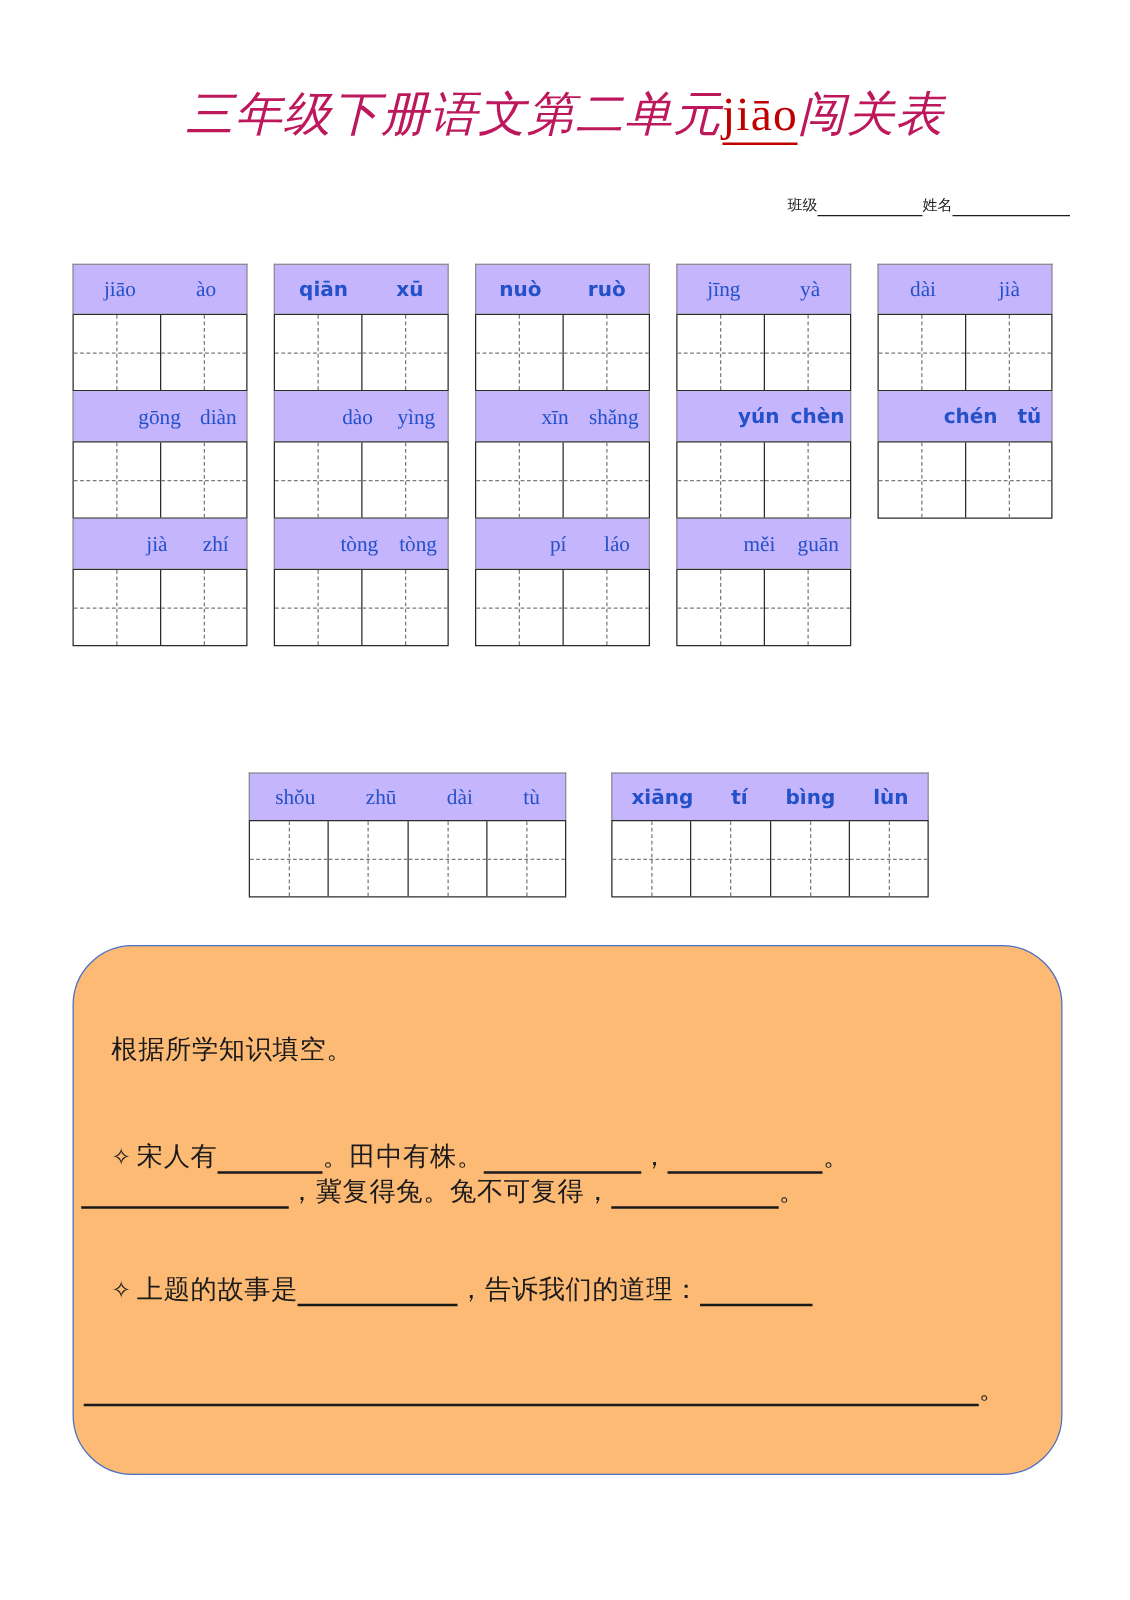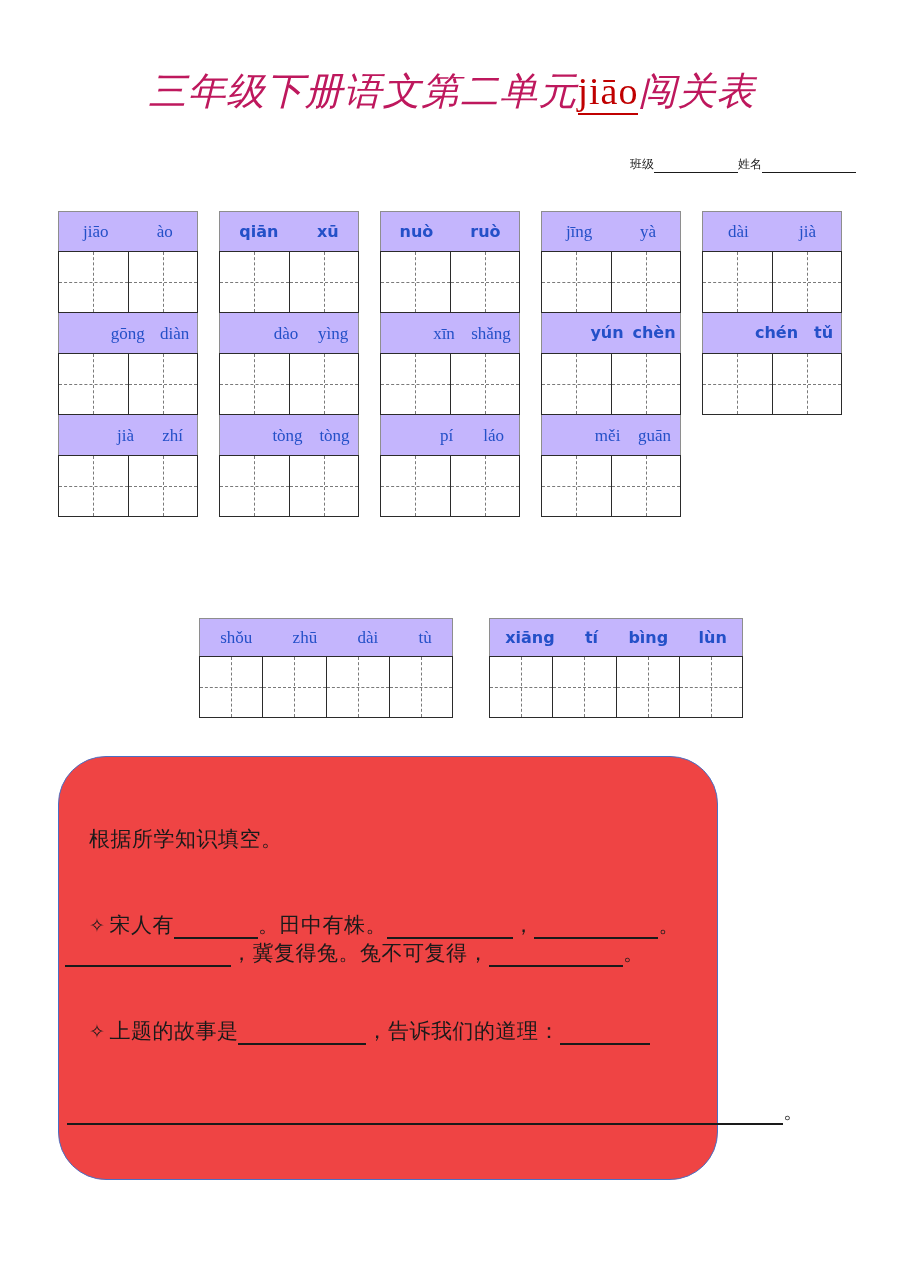--- a/index.html
+++ b/index.html
@@ -142,26 +142,26 @@
     padding-left: 36px;
   }
   .idiom .pinyin-row { height: 38px; }
   .idiom .tzg { height: 62px; }
 
   
   .panel {
     position: absolute;
     left: 58px;
     top: 756px;
-    width: 660px;
+    width: 792px;
     height: 424px;
     border: 1.6px solid #4a6fc4;
     border-radius: 48px;
     box-sizing: border-box;
-    background: #ef4444;
+    background: #fdba74;
   }
   .panel-inner {
     position: absolute;
     left: 30px;
     top: 22px;
     right: 24px;
   }
   .q-head {
     font-size: 21px;
     color: #1a1a1a;

